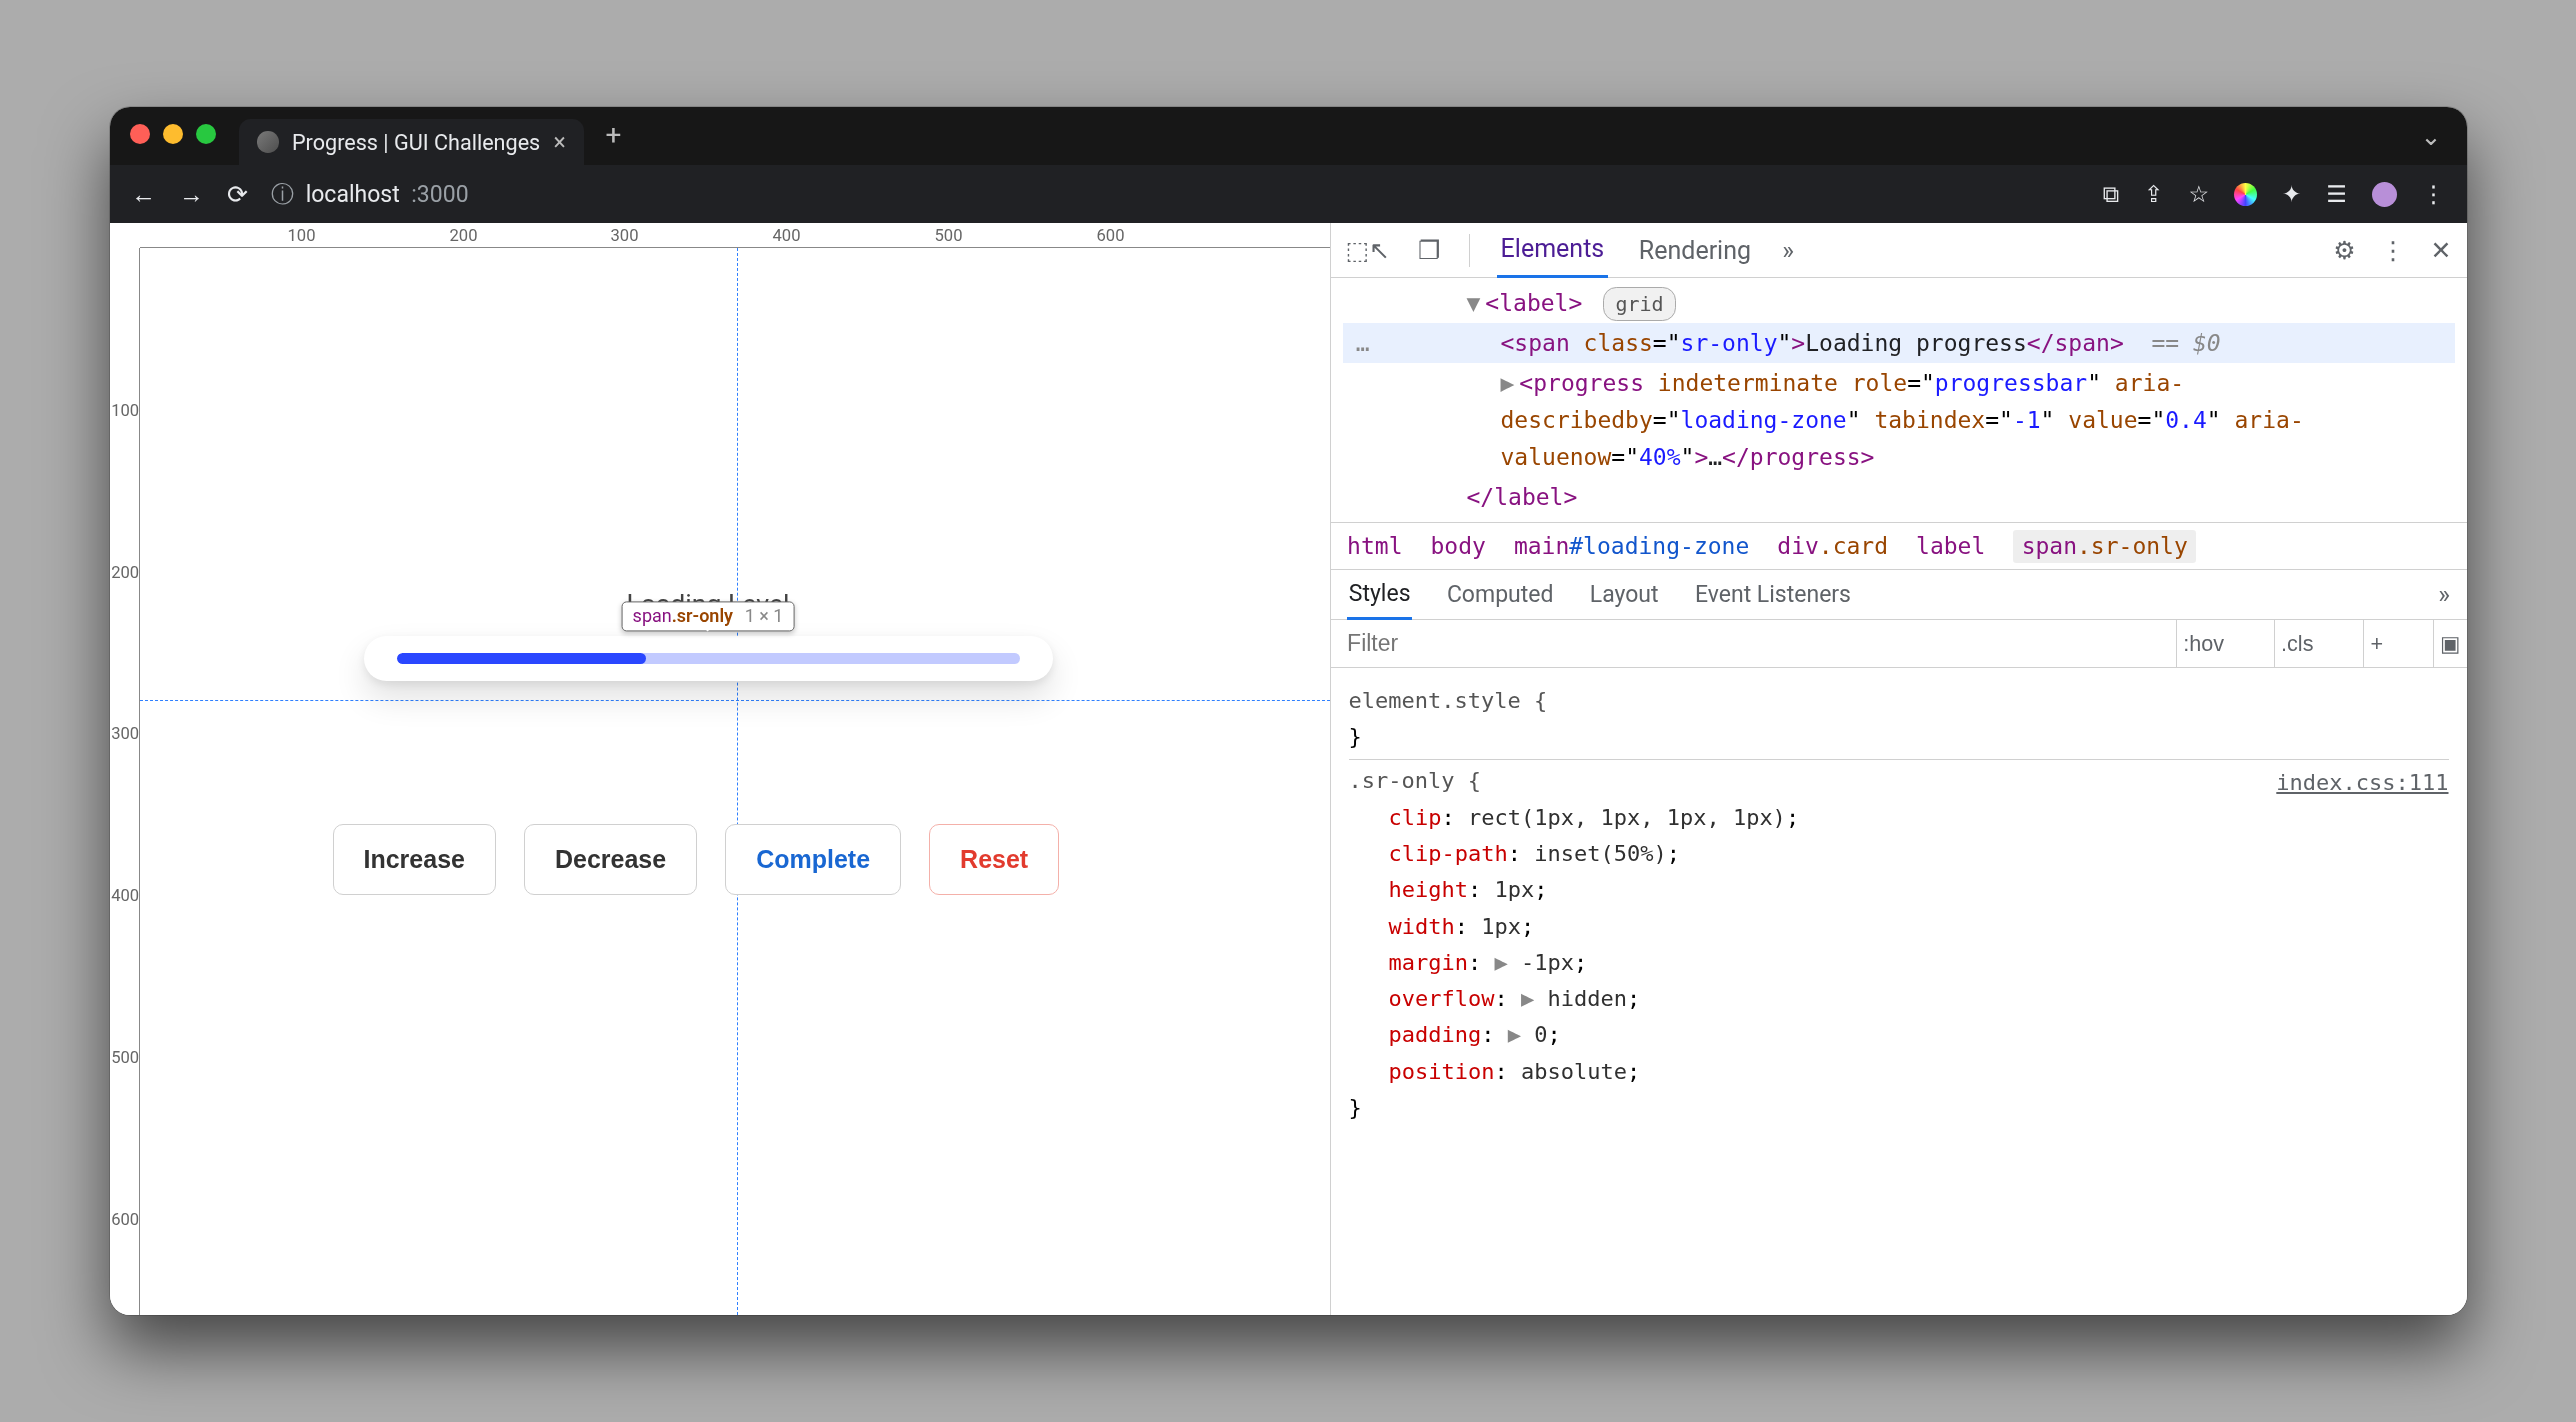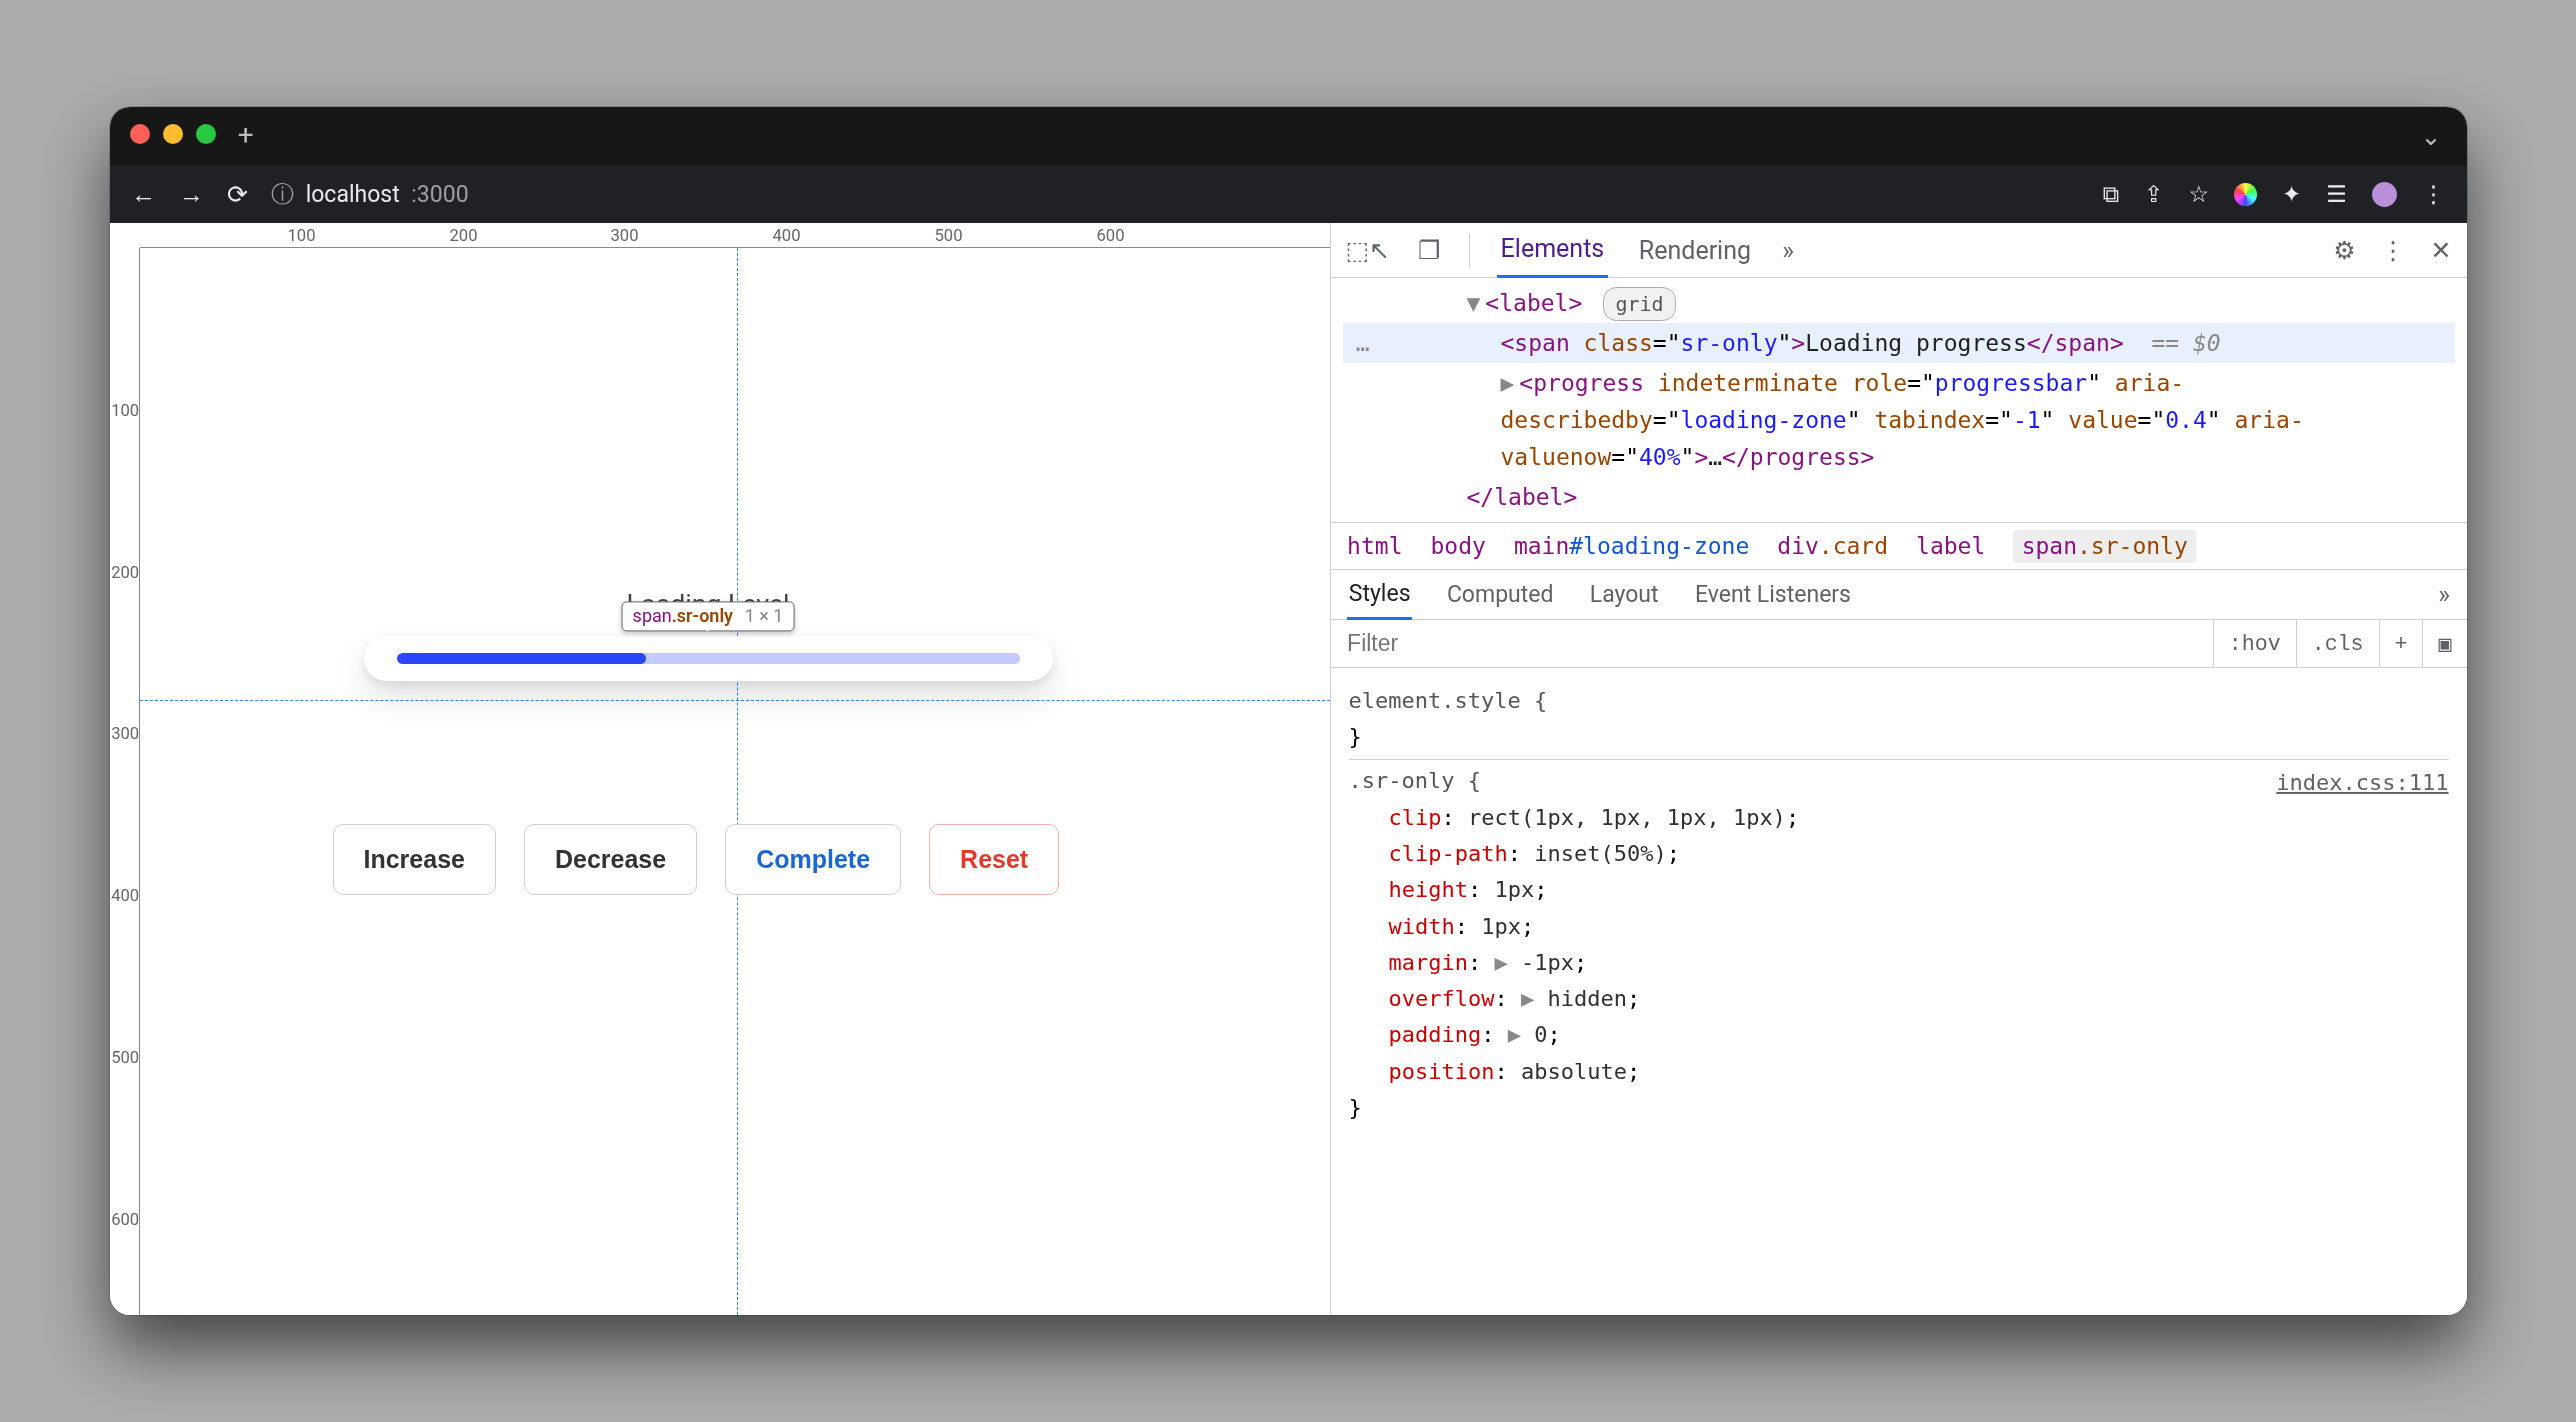--- a/index.html
+++ b/index.html
@@ -125,40 +125,45 @@
   }
   .crumb{color:#881280;white-space:nowrap;}
   .crumb .idc{color:#1155cc;}
   .crumb .clsc{color:#994500;}
   .crumb.sel{background:#eee;padding:3.3px 8.3px;border-radius:3.3px;}
   .styles-tabs{height:50px;border-bottom:0.8px solid var(--border);display:flex;align-items:center;gap:33px;padding:0 16.6px;}
   .s-tab{font-size:23px;color:#5f6368;padding:10px 1.7px;}
   .s-tab.active{color:#202124;border-bottom:3.3px solid var(--blue);}
   .filterbar{height:48px;border-bottom:0.8px solid var(--border);display:flex;align-items:center;}
   .filter{flex:1;height:100%;border:none;padding:0 16.6px;font-size:23px;color:#888;outline:none;}
-  .fb-chip{font-family:Liberation Mono, monospace;font-size:21.6px;color:#5f6368;padding:0 15px;border-left:0.8px solid var(--border);height:100%;display:flex;align-items:center;}
+  .fb-chip{font-family:Liberation Sans, sans-serif;font-size:21.6px;color:#5f6368;padding:0 6px;border-left:0.8px solid var(--border);height:100%;display:flex;align-items:center;margin-left:44px;}
   .css{font-family:Menlo,Consolas,monospace;font-size:22px;line-height:1.65;padding:8.3px 18px;flex:1;overflow:hidden;}
   .rule{position:relative;margin-top:3.3px;padding-top:3.3px;}
   .rule.sep{border-top:0.8px solid var(--border);}
   .src{position:absolute;right:0;top:5px;color:#5f6368;text-decoration:underline;}
   .sel-t{color:#555;}
   .prop{color:#c80000;} .val{color:#303030;}
   .decl{padding-left:40px;}
   .tri{color:#888;}
 </style>
 </head>
 <body>
 
 <div class="window">
 
   <div class="tabbar">
     <div class="traffic">
       <div class="dot r"></div>
       <div class="dot y"></div>
       <div class="dot g"></div>
+    </div>
+    <div class="tab">
+      <div class="favicon"></div>
+      <span>Progress | GUI Challenges</span>
+      <span class="x">×</span>
     </div>
     <div class="newtab">+</div>
     <div class="winctl">⌄</div>
   </div>
 
   <div class="toolbar">
     <span class="navicn">←</span>
     <span class="navicn">→</span>
     <span class="navicn">⟳</span>
     <div class="url">

